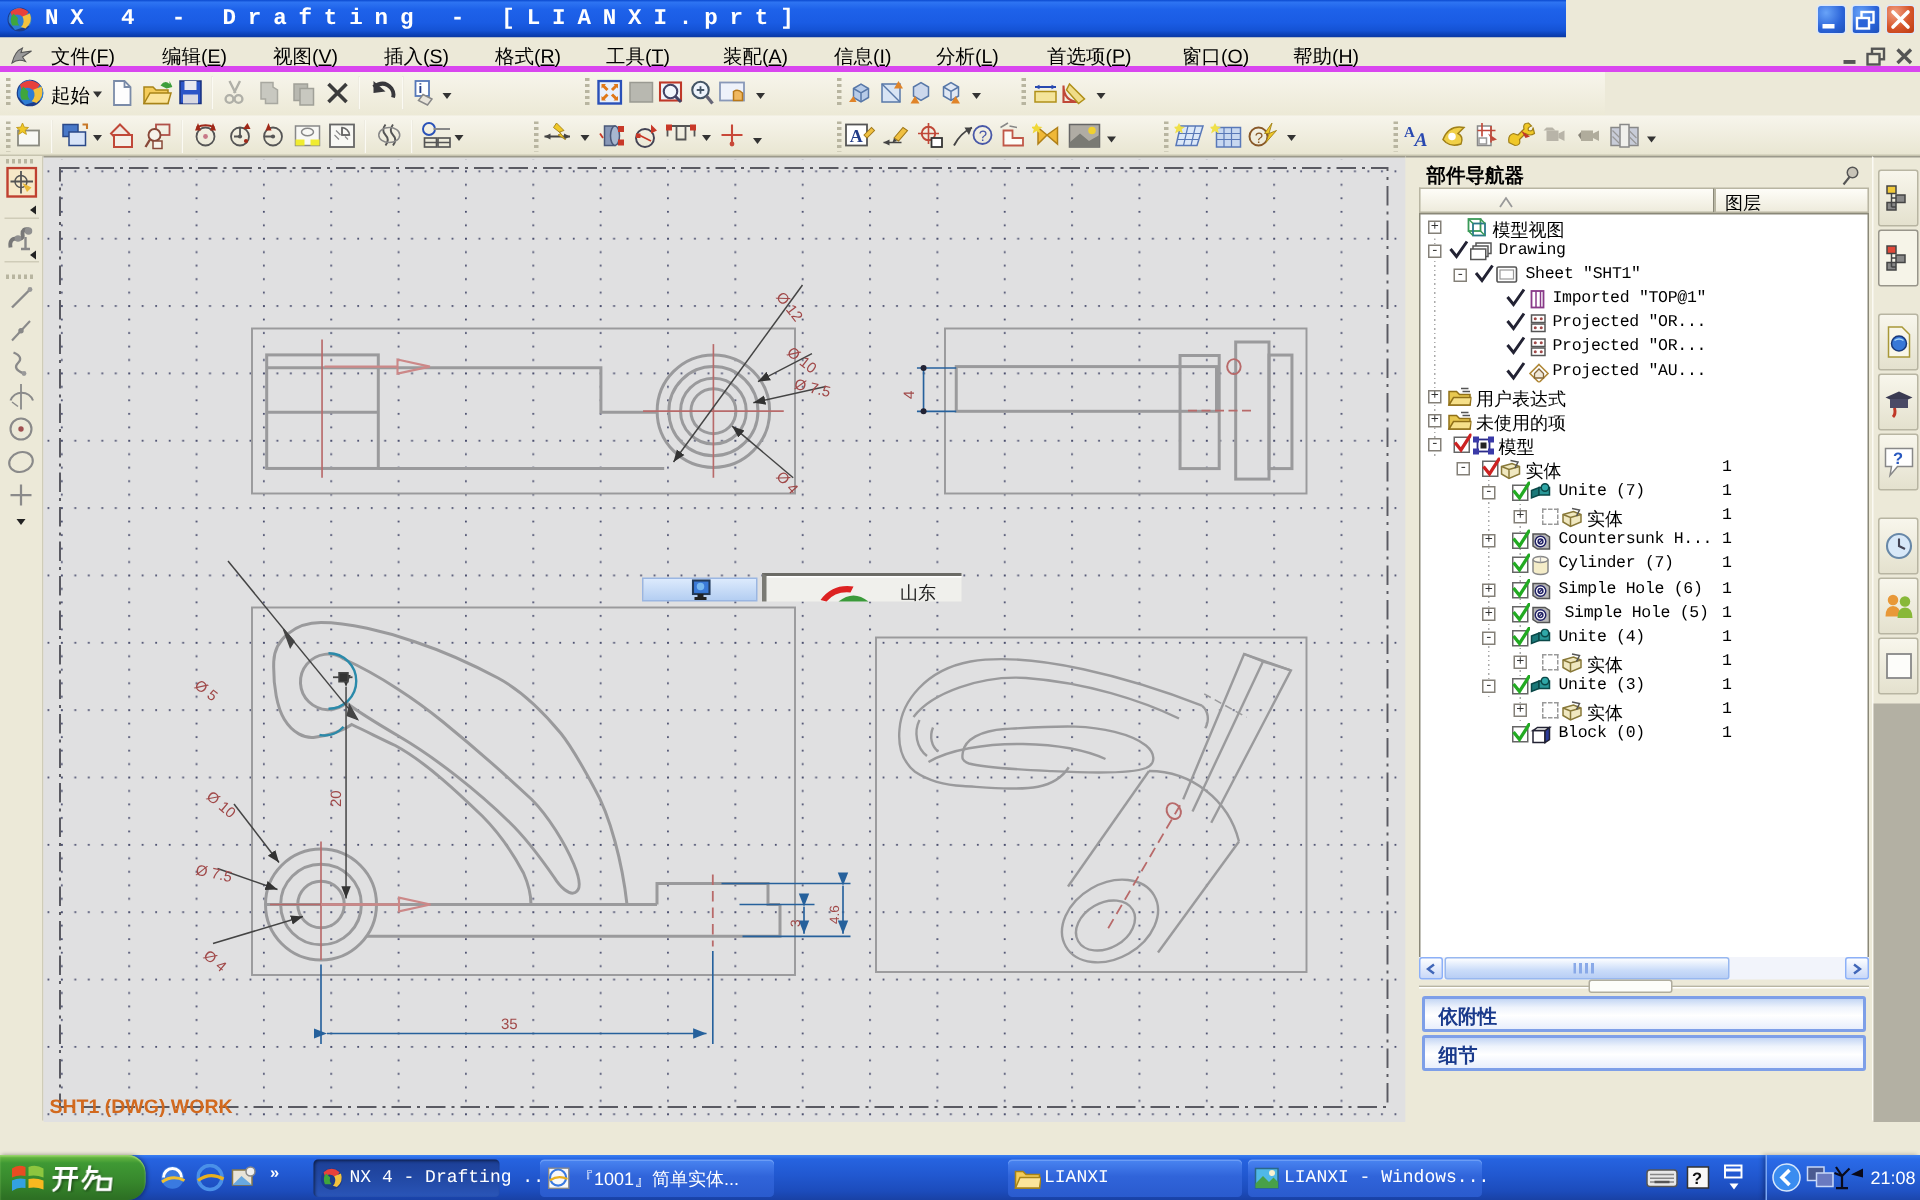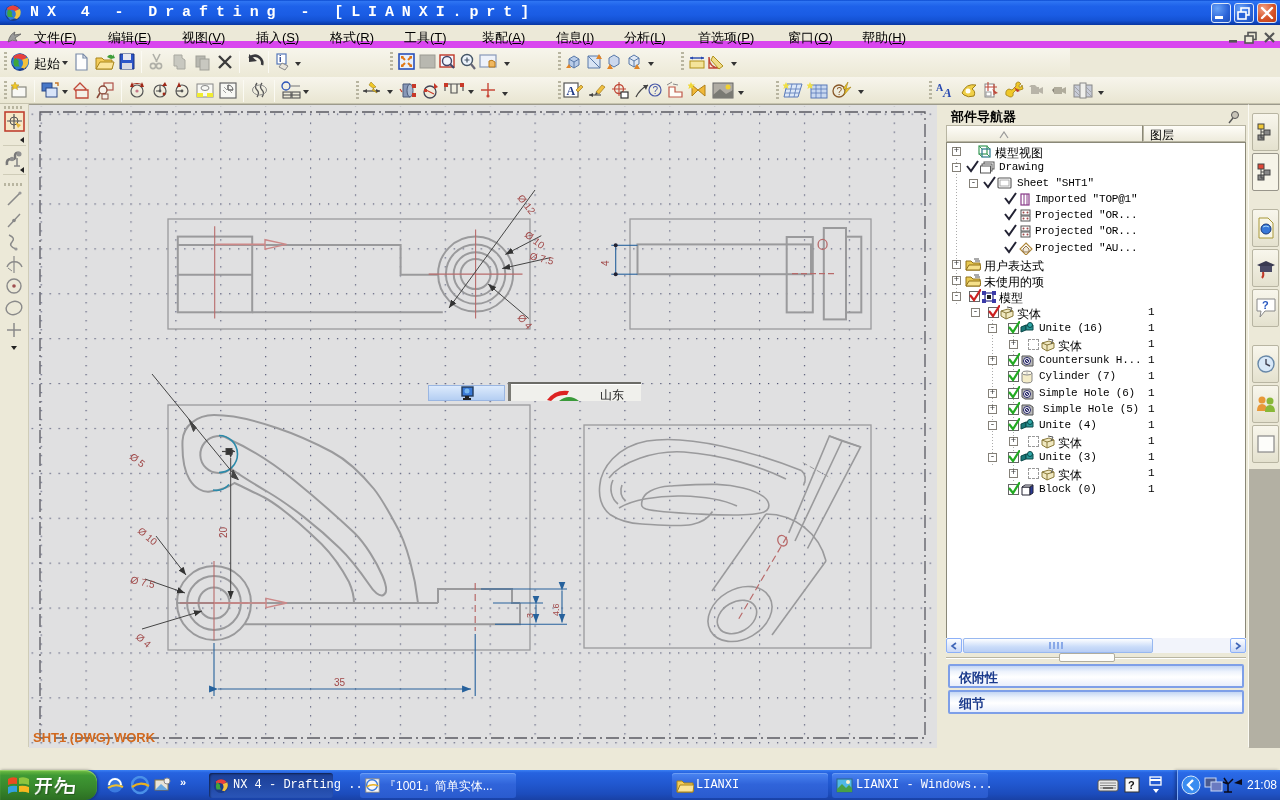--- a/index.html
+++ b/index.html
@@ -1,27 +1,27 @@
 <!DOCTYPE html>
 <html><head><meta charset="utf-8">
 <style>
 *{margin:0;padding:0;box-sizing:border-box}
 html,body{width:1280px;height:800px;overflow:hidden;font-family:"Liberation Sans",sans-serif;}
 #root{position:relative;width:1280px;height:800px;background:#ece9d8;}
 
-#titlebar{position:absolute;left:0;top:0;width:1280px;height:25px;
+#titlebar{position:absolute;left:0;top:0;width:1044px;height:25px;
  background:linear-gradient(180deg,#0a49cf 0%,#2e74f2 6%,#1e62ea 25%,#1a5ce4 60%,#1452d4 82%,#0c3fb2 94%,#0a37a0 100%);}
 #titlebar .ticon{position:absolute;left:4px;top:3px;width:19px;height:19px;}
 #titlebar .ttext{position:absolute;left:30px;top:4px;color:#fff;font-family:"Liberation Mono",monospace;font-weight:bold;font-size:15px;letter-spacing:7.9px;white-space:pre;}
 .tbtn{position:absolute;top:3px;width:20px;height:20px;border-radius:3px;border:1px solid #dce8fa;}
 #tmin{left:1211px;background:radial-gradient(circle at 30% 25%,#68a3f8,#2a63d8 60%,#1e50b8);}
 #tmax{left:1234px;background:radial-gradient(circle at 30% 25%,#68a3f8,#2a63d8 60%,#1e50b8);}
 #tclose{left:1257px;background:radial-gradient(circle at 30% 25%,#f2a083,#d6552a 55%,#bc3b12);}
 
-#menubar{position:absolute;left:0;top:25px;width:1280px;height:23px;background:#ece9d8;border-bottom:7px solid #d946ef;font-size:13px;color:#000;}
+#menubar{position:absolute;left:0;top:25px;width:1280px;height:23px;background:#ece9d8;border-bottom:4px solid #d946ef;font-size:13px;color:#000;}
 #menubar .mi{position:absolute;top:4px;white-space:pre;}
 
 #tb1{position:absolute;left:0;top:48px;width:1070px;height:29px;background:linear-gradient(180deg,#f7f5ec,#ece9d6);}
 #tb2{position:absolute;left:0;top:77px;width:1280px;height:27px;background:linear-gradient(180deg,#f7f5ec,#e9e6d2);border-bottom:1px solid #c6c3ae;}
 .grip{position:absolute;width:3px;height:20px;top:4px;
  background:repeating-linear-gradient(180deg,#b8b5a0 0 2px,transparent 2px 4px);}
 .vsep{position:absolute;width:1px;top:3px;height:22px;background:#cdcab6;border-right:1px solid #fbfaf3;}
 .ticn{position:absolute;top:5px;}
 .darr{position:absolute;width:0;height:0;border-left:3.5px solid transparent;border-right:3.5px solid transparent;border-top:4px solid #333;}
 
@@ -718,21 +718,21 @@
               <path d="M2 5 L9 3 L14 5 L14 10 L7 13 L2 10 Z" fill="#f0e8c0" stroke="#887838" stroke-width="1"></path>
               <path d="M2 5 L7 7 L14 5 M7 7 L7 13" fill="none" stroke="#887838" stroke-width="1"></path>
               <path d="M8 1 L13 2 L11 6" fill="none" stroke="#555" stroke-width="1"></path>
             </svg></div><span style="left:70px">实体</span><span class="lay1">1</span></div>
 <div class="trow" style="top:178px"><div class="tex" style="left:41px">-</div><div class="cb" style="left:61px"><svg width="13" height="13" viewBox="0 0 13 13" style="position:absolute;left:-2px;top:-3px">
               <path d="M2 6 L6 11 L13 0" fill="none" stroke="#22aa22" stroke-width="2.2"></path>
             </svg></div><div class="ti" style="left:73px"><svg width="15" height="14" viewBox="0 0 15 14">
               <path d="M1 5 L6 3 L6 8 L1 10 Z" fill="#1a7878" stroke="#0a4848"></path>
               <path d="M6 3 L13 3 L13 8 L6 8 Z" fill="#2a9898" stroke="#0a4848"></path>
               <circle cx="10" cy="3" r="2.5" fill="#30a8a8" stroke="#0a4848"></circle>
-            </svg></div><span class="en" style="left:92px">Unite (16)</span><span class="lay1">1</span></div>
+            </svg></div><span class="en" style="left:92px">Unite (7)</span><span class="lay1">1</span></div>
 <div class="trow" style="top:194px"><div class="tex" style="left:62px">+</div><div class="cbd" style="left:81px"></div><div class="ti" style="left:93px"><svg width="16" height="14" viewBox="0 0 16 14">
               <path d="M2 5 L9 3 L14 5 L14 10 L7 13 L2 10 Z" fill="#f0e8c0" stroke="#887838" stroke-width="1"></path>
               <path d="M2 5 L7 7 L14 5 M7 7 L7 13" fill="none" stroke="#887838" stroke-width="1"></path>
               <path d="M8 1 L13 2 L11 6" fill="none" stroke="#555" stroke-width="1"></path>
             </svg></div><span style="left:111px">实体</span><span class="lay1">1</span></div>
 <div class="trow" style="top:210px"><div class="tex" style="left:41px">+</div><div class="cb" style="left:61px"><svg width="13" height="13" viewBox="0 0 13 13" style="position:absolute;left:-2px;top:-3px">
               <path d="M2 6 L6 11 L13 0" fill="none" stroke="#22aa22" stroke-width="2.2"></path>
             </svg></div><div class="ti" style="left:73px"><svg width="15" height="14" viewBox="0 0 15 14">
               <path d="M2 2 L10 2 L13 4 L13 12 L5 12 L2 10 Z" fill="#b8b8b8" stroke="#555"></path>
               <circle cx="7" cy="7" r="3.5" fill="#fff" stroke="#226"></circle>

